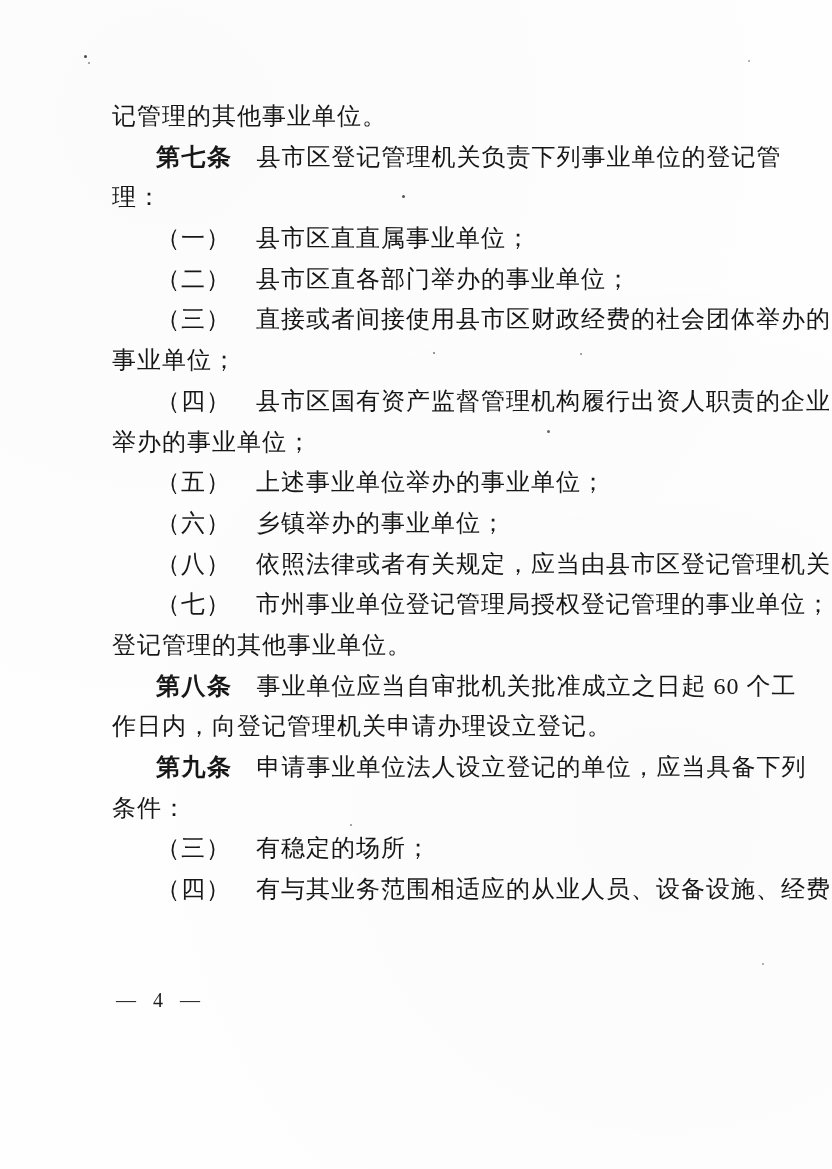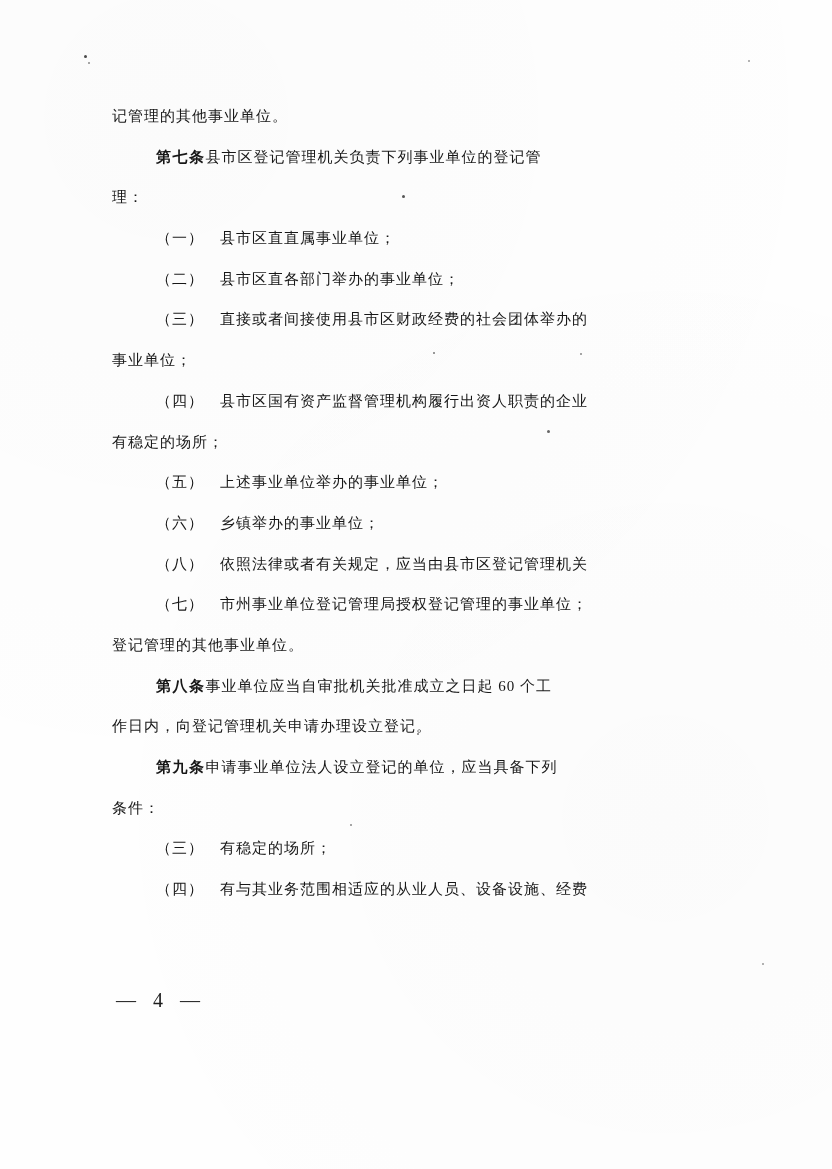--- a/index.html
+++ b/index.html
@@ -21,33 +21,34 @@
     inset: 0;
     background:
       radial-gradient(circle at 20% 10%, rgba(0,0,0,0.012), transparent 60%),
       radial-gradient(circle at 80% 70%, rgba(0,0,0,0.012), transparent 60%);
   }
   .doc {
     position: absolute;
     left: 112px;
     top: 96px;
     width: 660px;
-    font-size: 15px;
+    font-size: 24px;
     line-height: 40.7px;
     letter-spacing: 1px;
   }
   .line {
     white-space: nowrap;
     height: 40.7px;
   }
   .line.indent {
     padding-left: 44px;
   }
   .lead {
     font-weight: bold;
+    margin-right: 24px;
     letter-spacing: 1.5px;
   }
   .pagenum {
     position: absolute;
     left: 116px;
     top: 989px;
     font-size: 20px;
     letter-spacing: 6px;
     white-space: nowrap;
     color: #1d1d1d;
@@ -75,21 +76,21 @@
 
 <div class="doc">
     <div class="line"><span>记管理的其他事业单位。</span></div>
     <div class="line indent"><span class="lead">第七条</span><span>县市区登记管理机关负责下列事业单位的登记管</span></div>
     <div class="line"><span>理：</span></div>
     <div class="line indent"><span>（一）　县市区直直属事业单位；</span></div>
     <div class="line indent"><span>（二）　县市区直各部门举办的事业单位；</span></div>
     <div class="line indent"><span>（三）　直接或者间接使用县市区财政经费的社会团体举办的</span></div>
     <div class="line"><span>事业单位；</span></div>
     <div class="line indent"><span>（四）　县市区国有资产监督管理机构履行出资人职责的企业</span></div>
-    <div class="line"><span>有稳定的场所；</span></div>
+    <div class="line"><span>举办的事业单位；</span></div>
     <div class="line indent"><span>（五）　上述事业单位举办的事业单位；</span></div>
     <div class="line indent"><span>（六）　乡镇举办的事业单位；</span></div>
     <div class="line indent"><span>（八）　依照法律或者有关规定，应当由县市区登记管理机关</span></div>
     <div class="line indent"><span>（七）　市州事业单位登记管理局授权登记管理的事业单位；</span></div>
     <div class="line"><span>登记管理的其他事业单位。</span></div>
     <div class="line indent"><span class="lead">第八条</span><span>事业单位应当自审批机关批准成立之日起 60 个工</span></div>
     <div class="line"><span>作日内，向登记管理机关申请办理设立登记。</span></div>
     <div class="line indent"><span class="lead">第九条</span><span>申请事业单位法人设立登记的单位，应当具备下列</span></div>
     <div class="line"><span>条件：</span></div>
     <div class="line indent"><span>（三）　有稳定的场所；</span></div>

